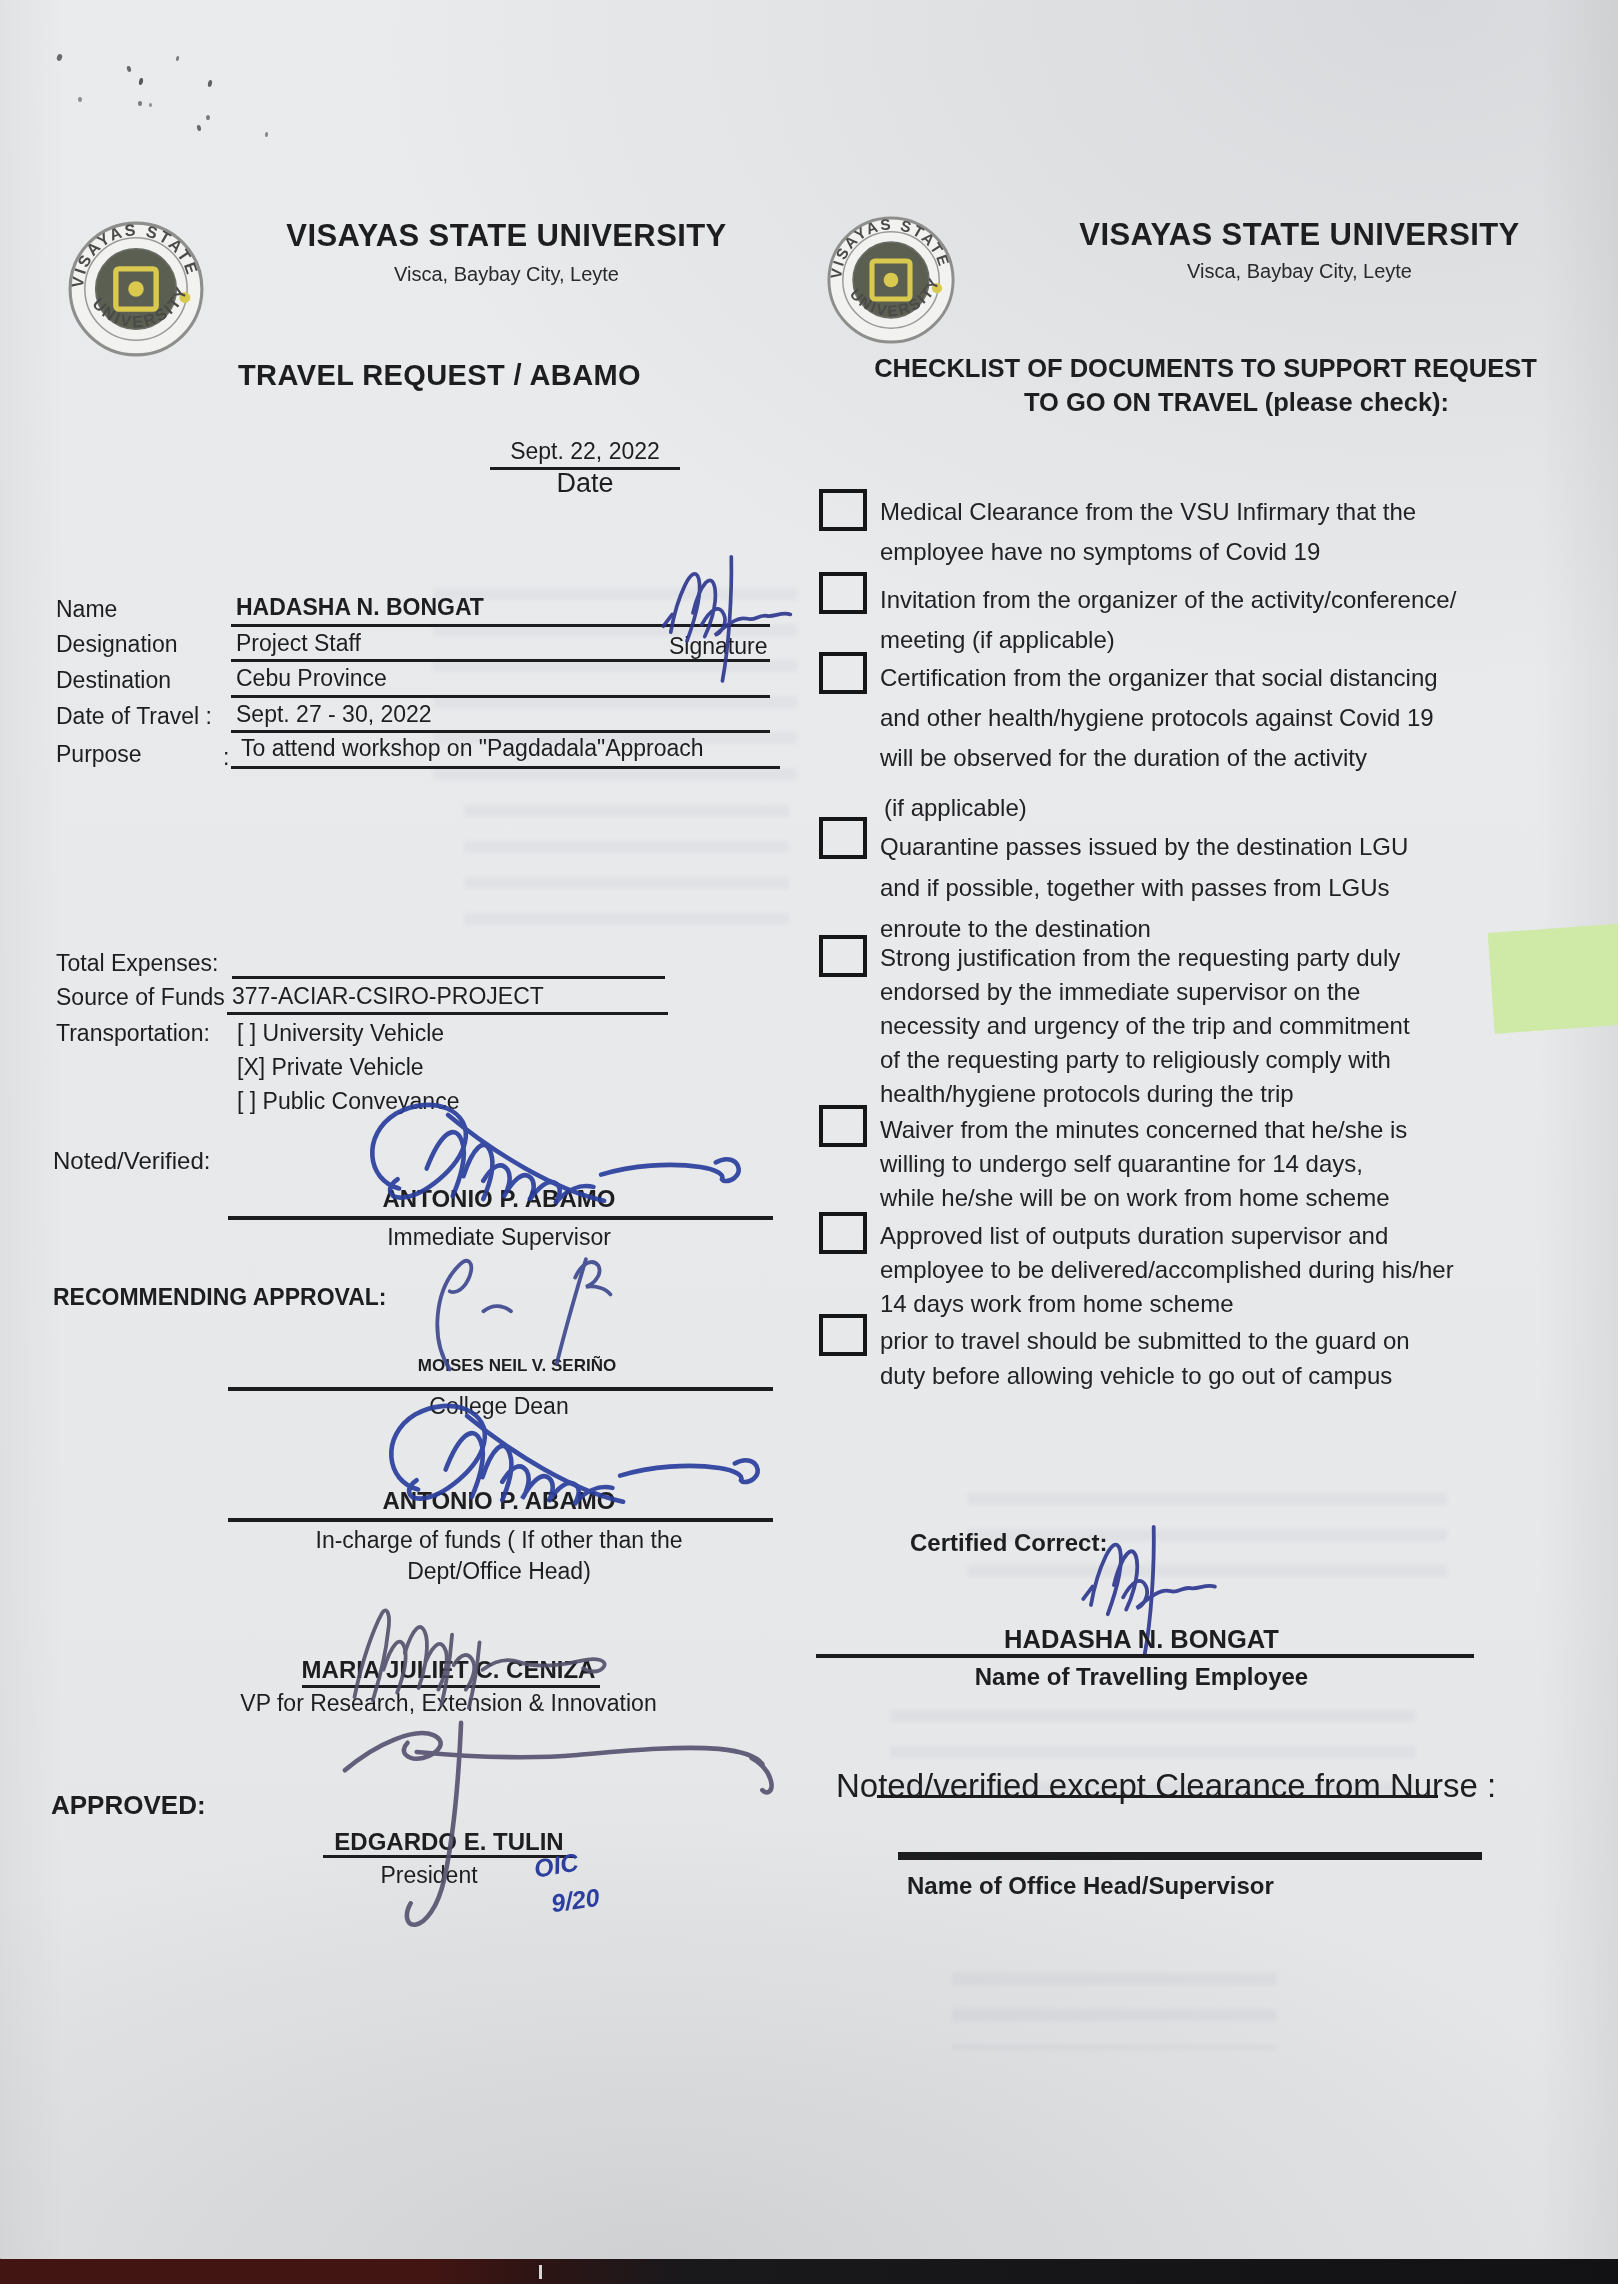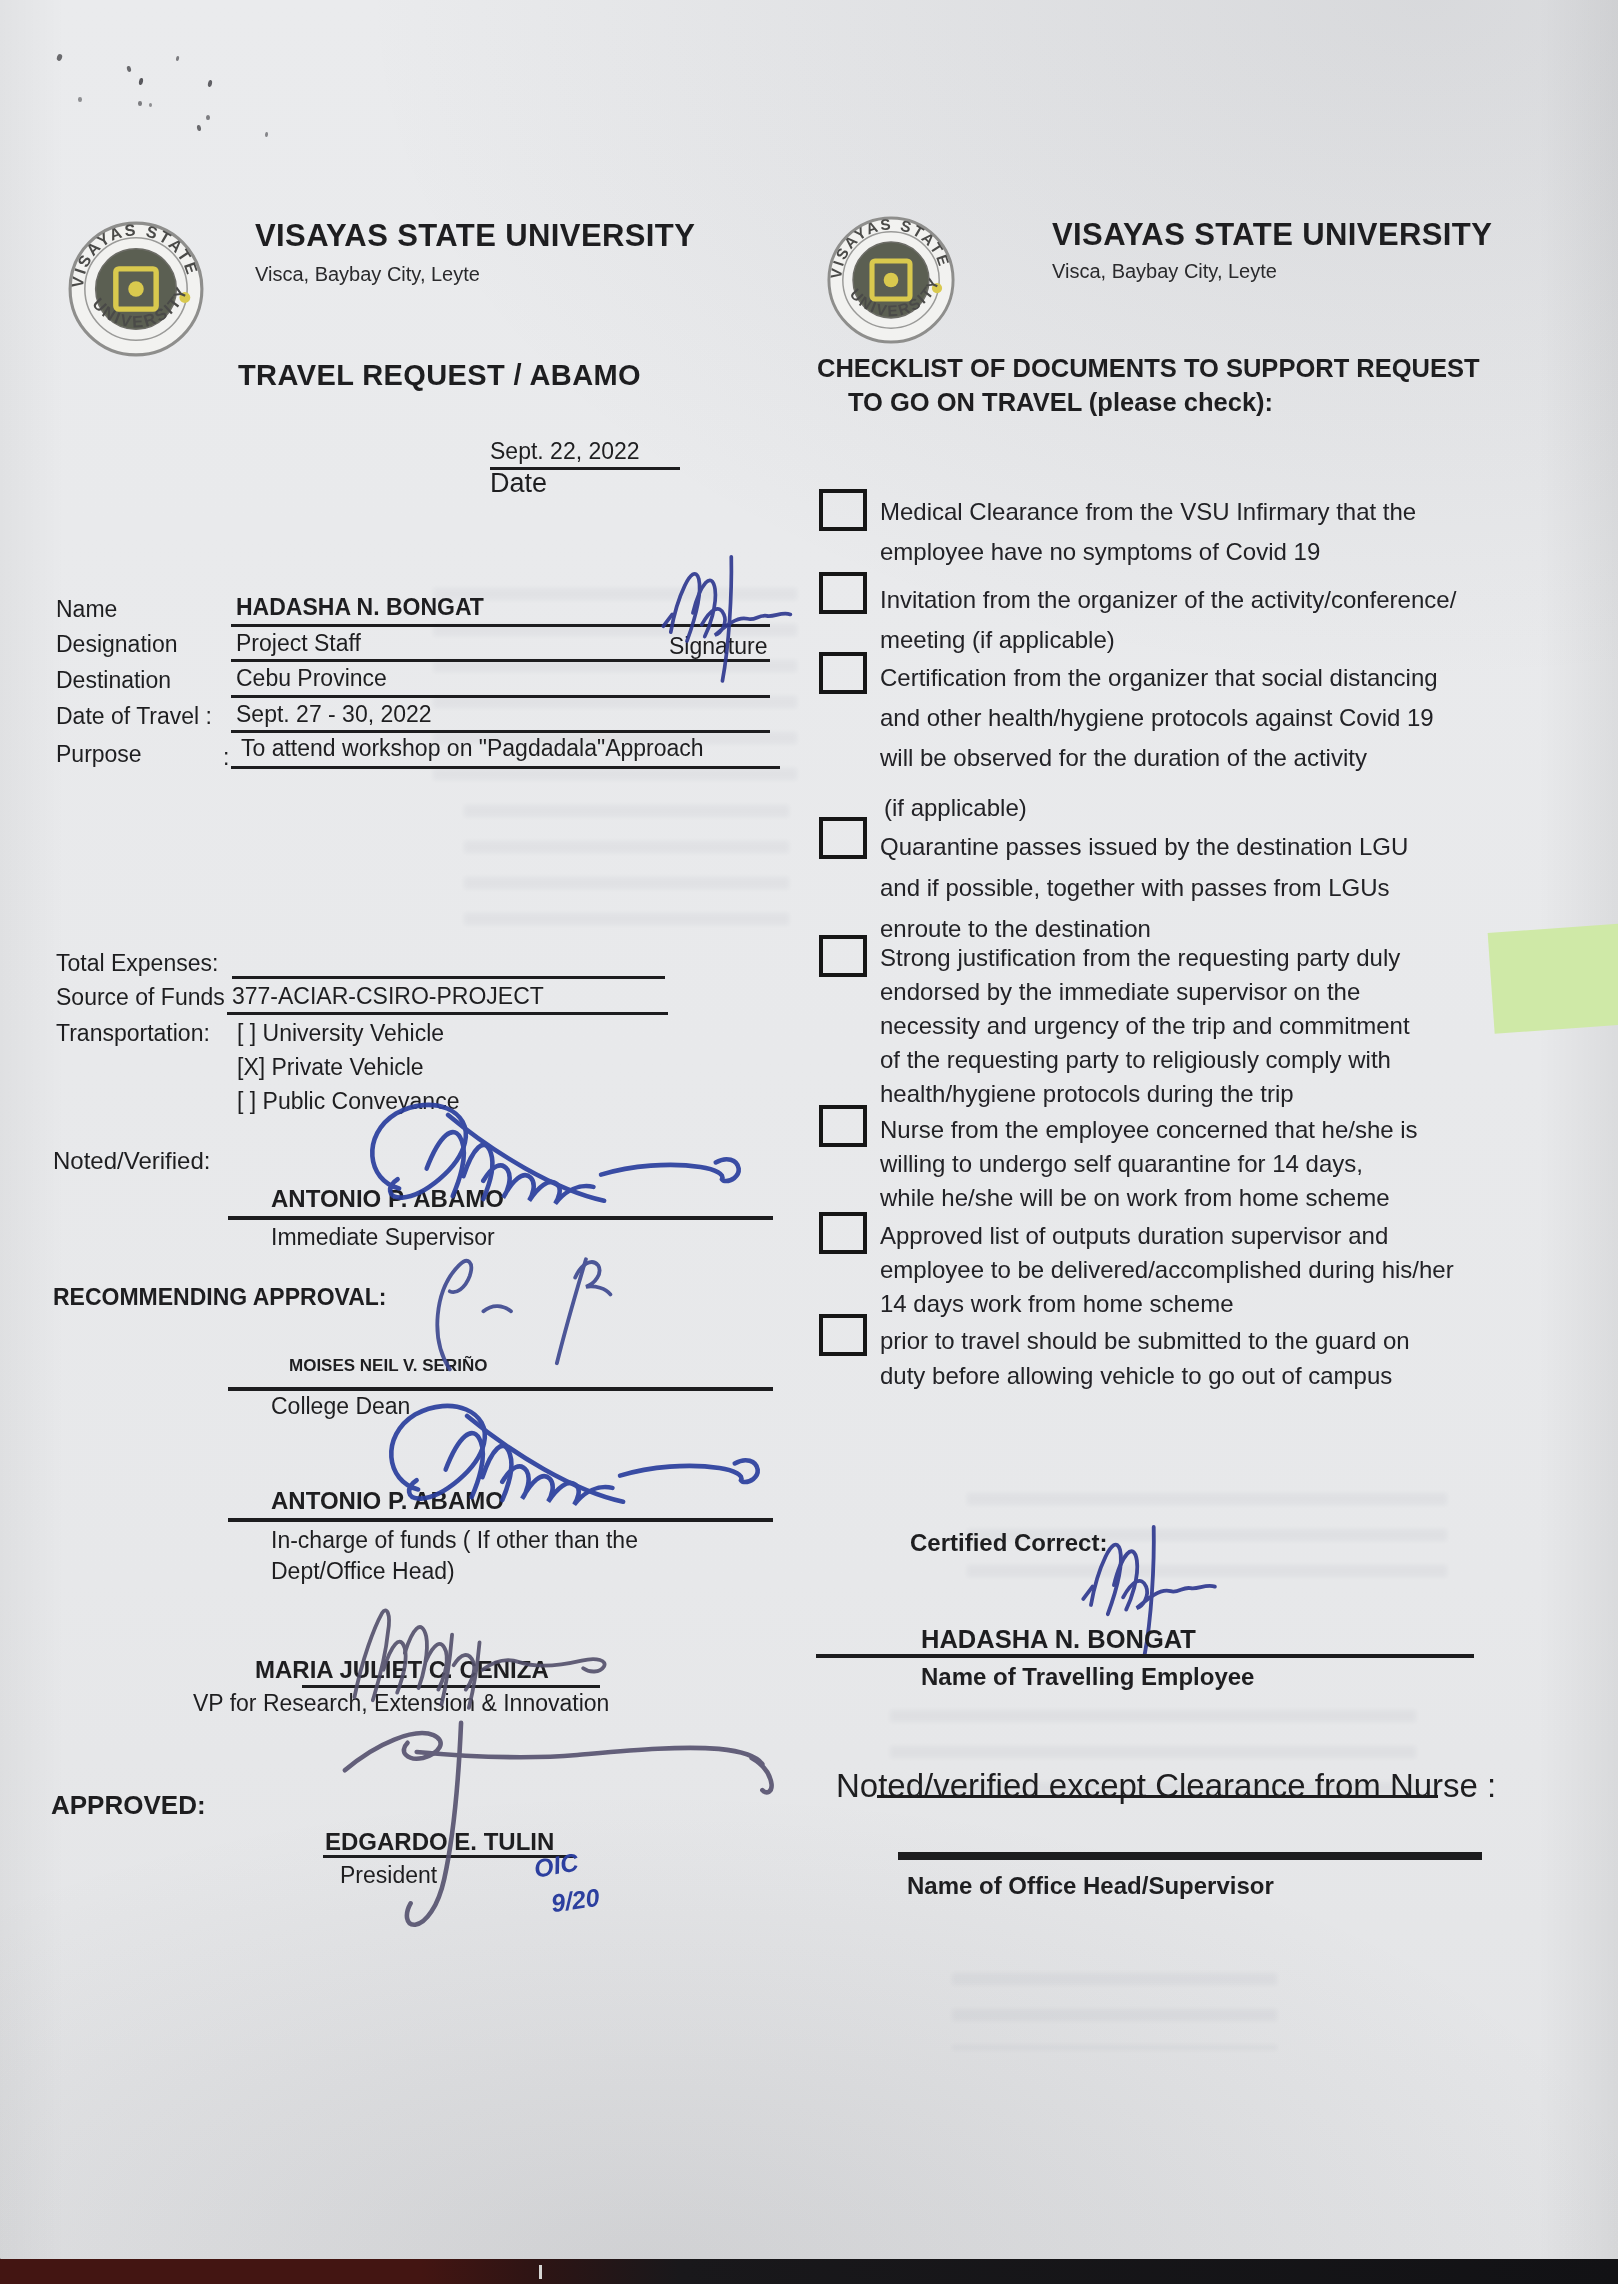--- a/index.html
+++ b/index.html
@@ -9,21 +9,21 @@
          background:
            radial-gradient(120% 55% at 88% 0%, rgba(60,62,70,.10), transparent 55%),
            radial-gradient(90% 30% at 40% 100%, rgba(40,40,46,.10), transparent 70%),
            linear-gradient(90deg, rgba(0,0,0,.04), transparent 4%, transparent 95%, rgba(0,0,0,.06)),
            linear-gradient(#eaebed,#e7e8ea 70%,#e3e4e6);
          border-radius:0 0 10.8px 7.7px; overflow:hidden;}
   #desk{position:absolute;left:0;top:2259px;width:1619px;height:25px;
         background:linear-gradient(90deg,#431512 0%,#431512 26%,#2e1414 33%,#19181b 42%,#121215 100%);}
   .t{position:absolute;white-space:nowrap;color:#1e1e20;}
   .b{font-weight:bold;}
-  .c{}
+  .c{text-align:center;}
   .ln{position:absolute;background:#1d1d1f;height:3.1px;}
   .cbx{position:absolute;width:40px;height:34px;border:4.6px solid #161616;background:transparent;}
   .clines{position:absolute;font-size:24px;color:#222226;white-space:nowrap;}
   .sig{position:absolute;}
   .sig svg{display:block;width:100%;height:100%;overflow:visible;}
   .speck{position:absolute;background:#333338;border-radius:50%;}
   .bleed{position:absolute;opacity:.07;filter:blur(2.3px);
          background:repeating-linear-gradient(180deg, rgba(35,45,75,.55) 0 12.4px, transparent 12.4px 36px);}
   .sticky{position:absolute;background:#cfe9a7;}
   .seal-ring{fill:#f2f2f0;stroke:#8e8e8c;stroke-width:4;}
@@ -277,21 +277,21 @@
   <div class="clines" style="left:880px;top:941px;line-height:34px">
     <div>Strong justification from the requesting party duly</div>
     <div>endorsed by the immediate supervisor on the</div>
     <div>necessity and urgency of the trip and commitment</div>
     <div>of the requesting party to religiously comply with</div>
     <div>health/hygiene protocols during the trip</div>
   </div>
 
   <span class="cbx" style="left:819px;top:1105px"></span>
   <div class="clines" style="left:880px;top:1113px;line-height:34px">
-    <div>Nurse from the employee concerned that he/she is</div>
+    <div>Waiver from the minutes concerned that he/she is</div>
     <div>willing to undergo self quarantine for 14 days,</div>
     <div>while he/she will be on work from home scheme</div>
   </div>
 
   <span class="cbx" style="left:819px;top:1212px"></span>
   <div class="clines" style="left:880px;top:1219px;line-height:34px">
     <div>Approved list of outputs duration supervisor and</div>
     <div>employee to be delivered/accomplished during his/her</div>
     <div>14 days work from home scheme</div>
   </div>

